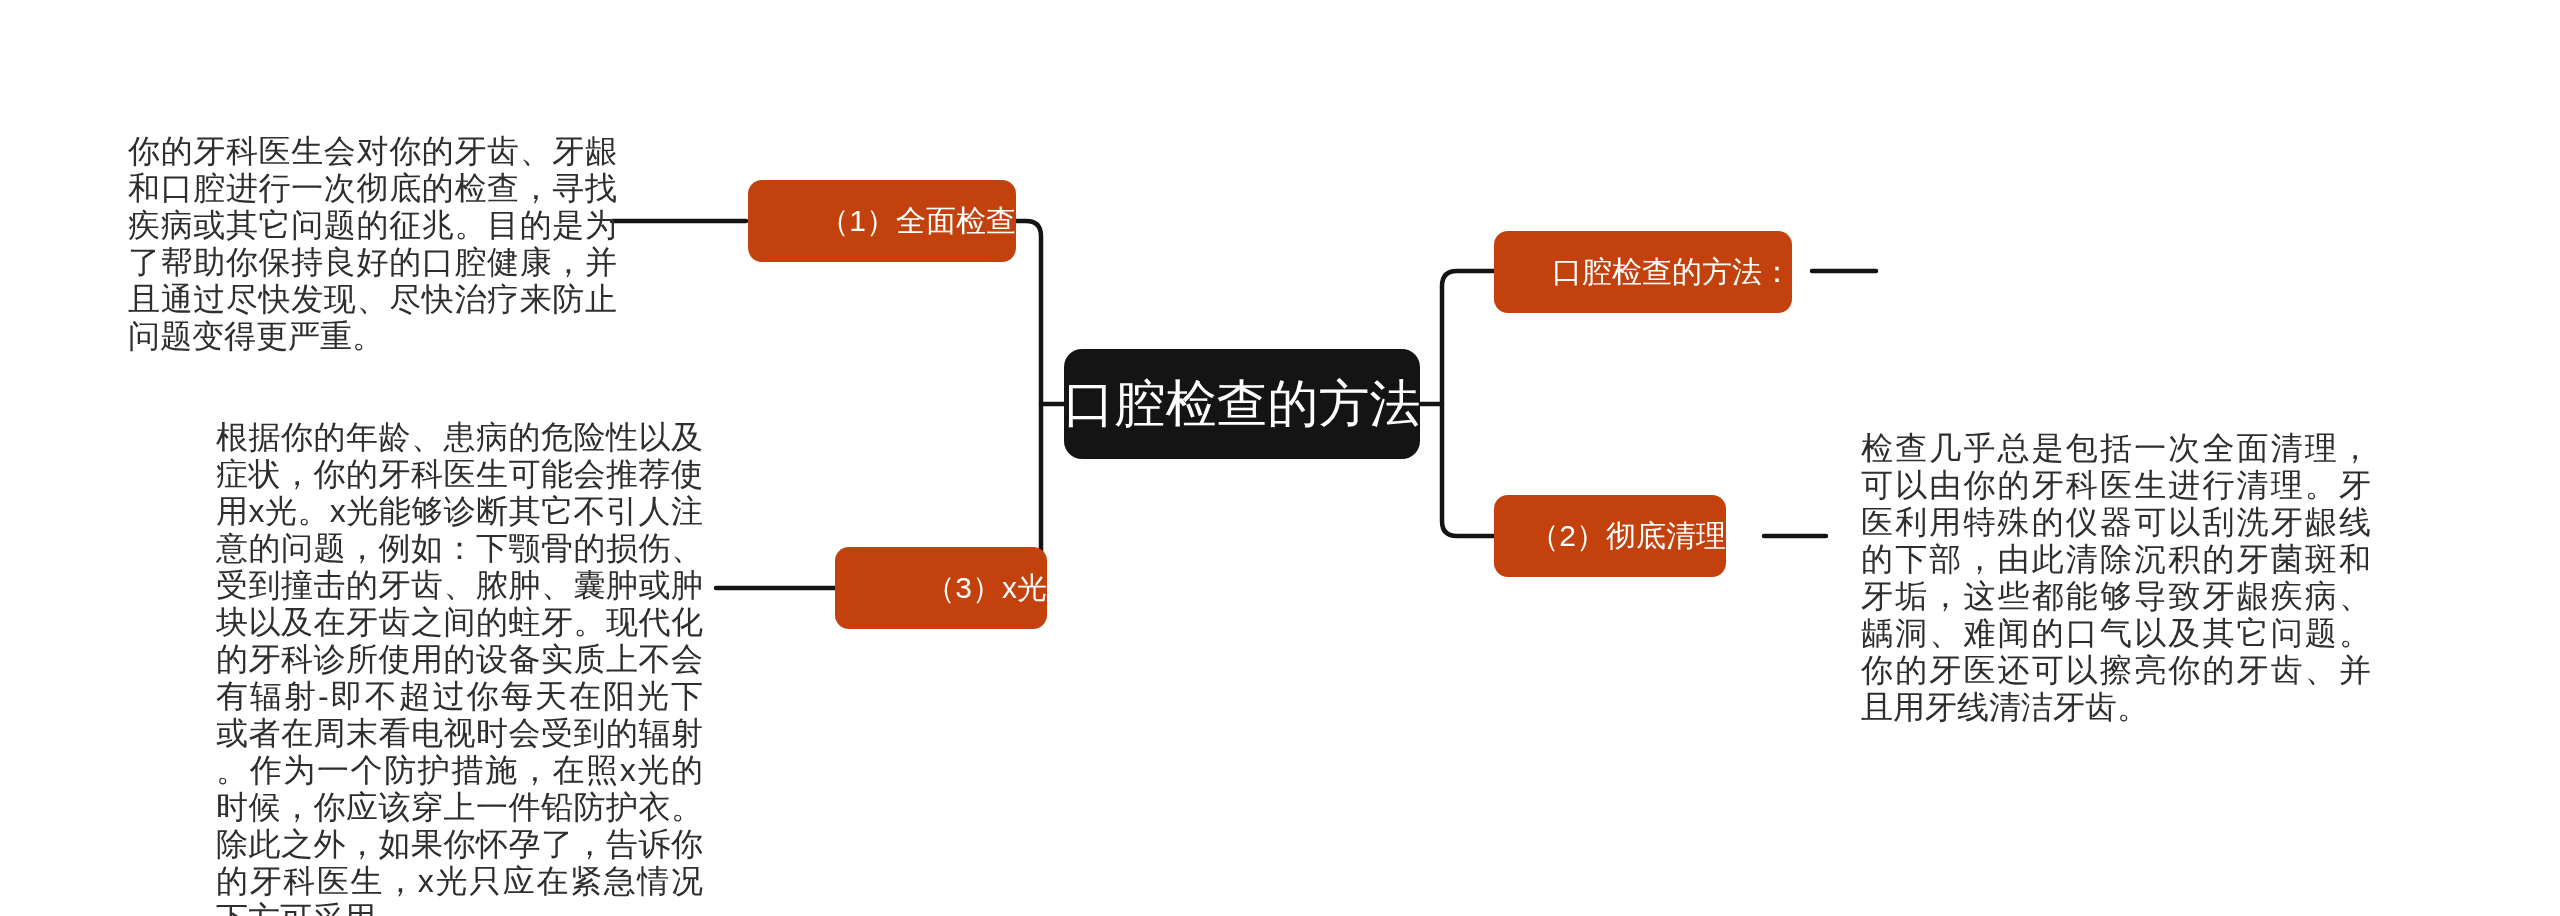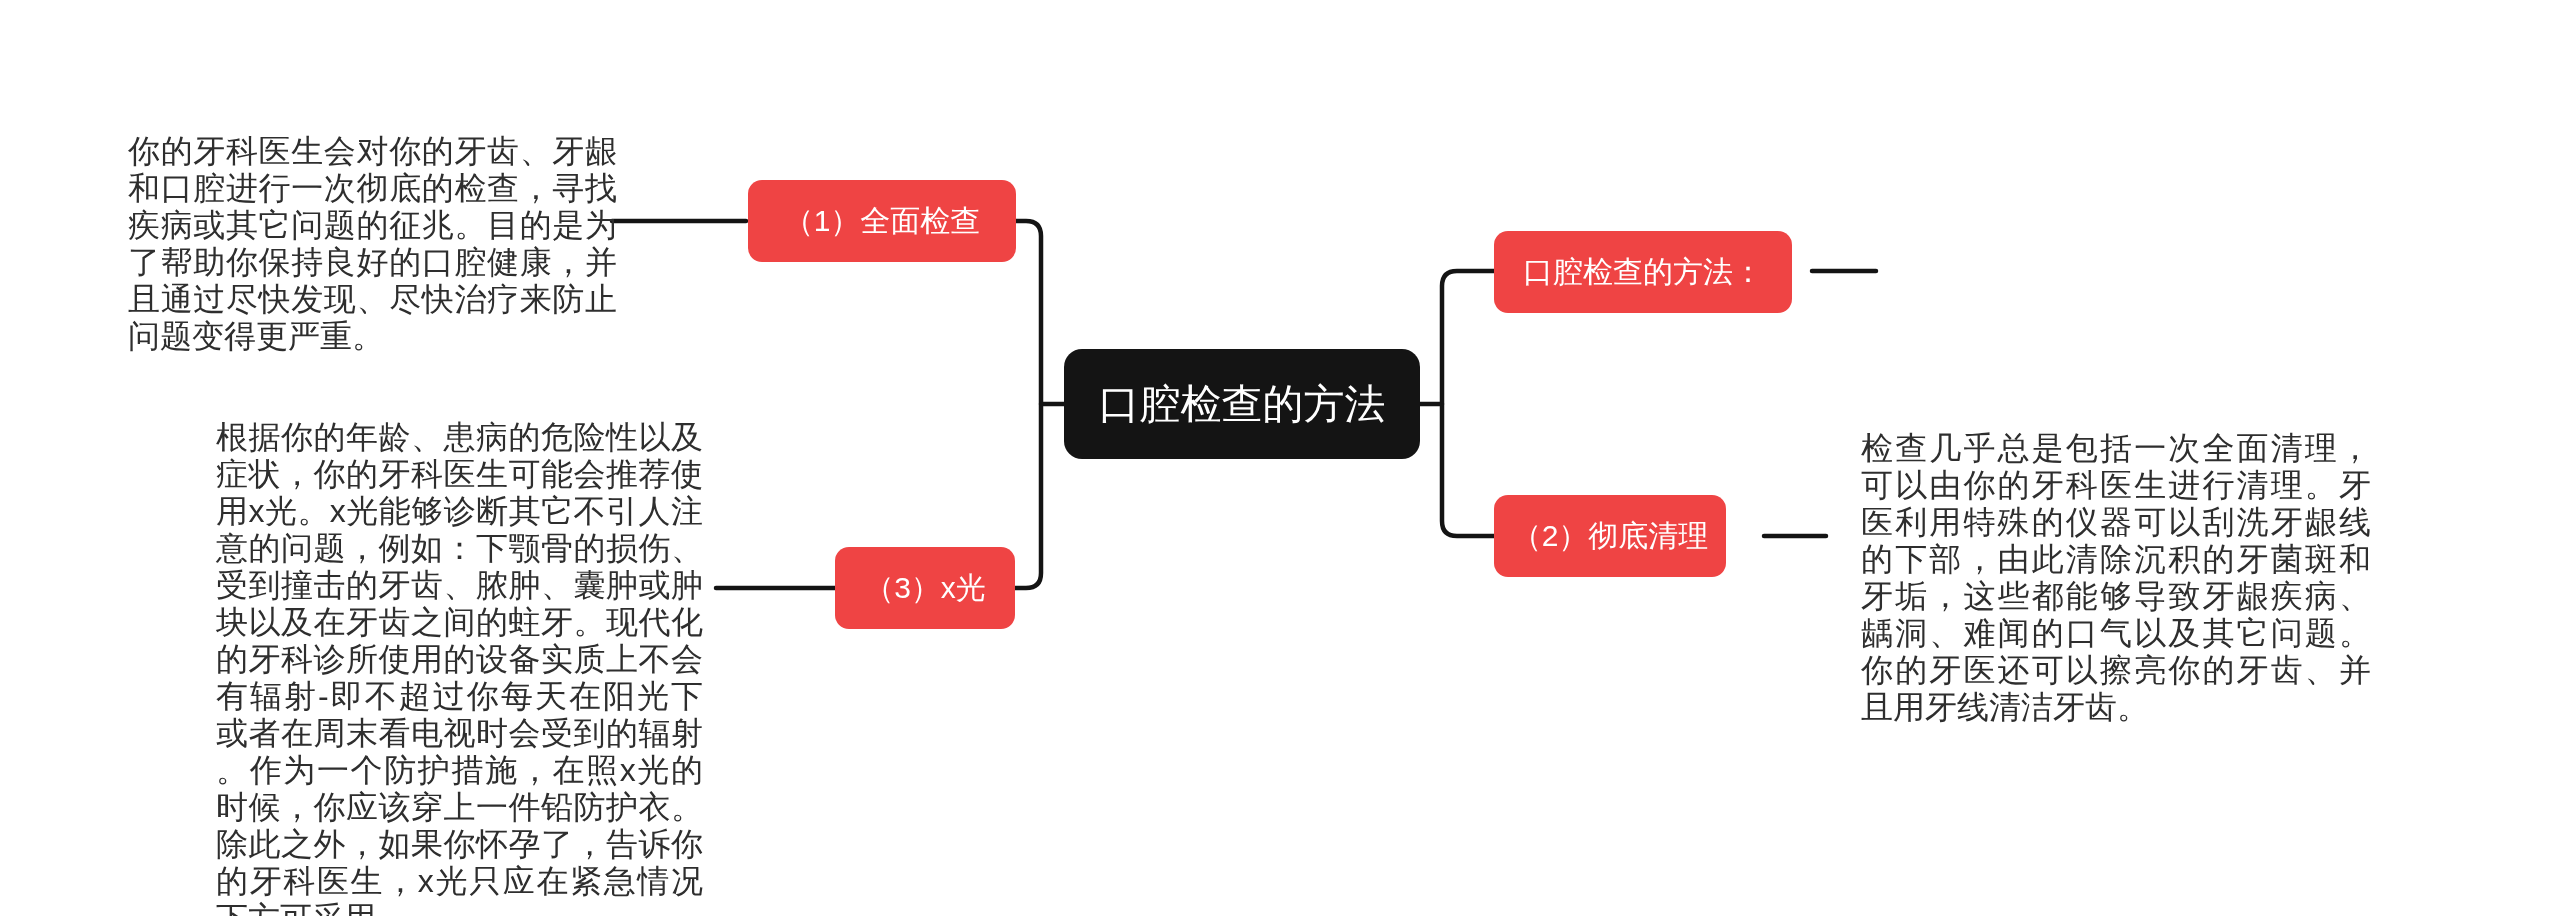--- a/index.html
+++ b/index.html
@@ -41,39 +41,40 @@
   .node {
     position: absolute;
     display: flex;
     align-items: center;
     justify-content: center;
     box-sizing: border-box;
     color: #ffffff;
     white-space: nowrap;
   }
   .node.branch {
-    background: #ef4444;
+    background: #c2410c;
     border-radius: 14px;
     font-size: 30px;
     height: 82px;
+    justify-content: flex-end;
   }
   .node.root {
     background: #141414;
     border-radius: 18px;
-    font-size: 41px;
+    font-size: 51px;
     height: 110px;
   }
   
   #note-full-exam  { left: 128px;  top: 133px; width: 489px; }
   #note-xray       { left: 216px;  top: 399px; width: 487px; margin-top: 20px; }
   #note-methods    { left: 1883px; top: 201px; width: 505px; }
   #note-cleaning   { left: 1833px; top: 430px; width: 510px; margin-left: 28px; }
 
   #node-full-exam  { left: 748px;  top: 180px; width: 268px; }
-  #node-xray       { left: 835px;  top: 547px; width: 180px; }
+  #node-xray       { left: 835px;  top: 547px; width: 212px; }
   #node-root       { left: 1064px; top: 349px; width: 356px; }
   #node-methods    { left: 1494px; top: 231px; width: 298px; }
   #node-cleaning   { left: 1494px; top: 495px; width: 232px; }
 </style>
 </head>
 <body>
 
 <div class="canvas">
 
   <svg class="connectors" viewBox="0 0 2560 916" xmlns="http://www.w3.org/2000/svg">

